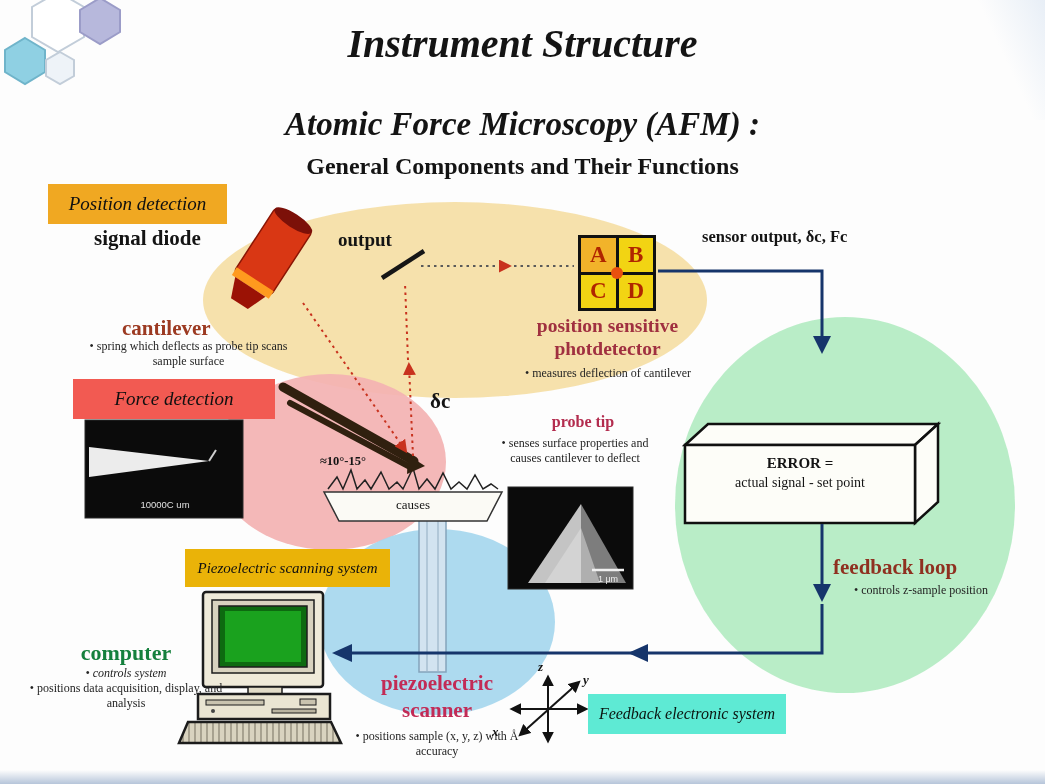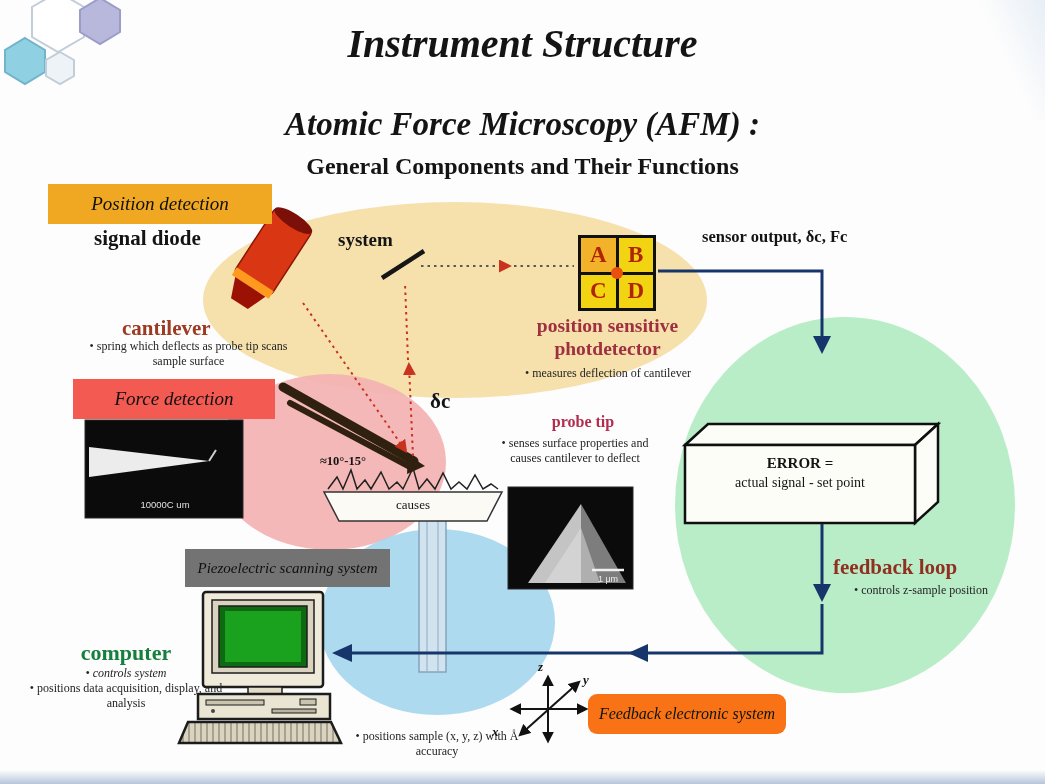--- a/index.html
+++ b/index.html
@@ -138,43 +138,43 @@
       <line x1="548" y1="678" x2="548" y2="740" marker-start="url(#blkArr)" marker-end="url(#blkArr)"></line>
       <line x1="513" y1="709" x2="585" y2="709" marker-start="url(#blkArr)" marker-end="url(#blkArr)"></line>
       <line x1="521" y1="734" x2="578" y2="683" marker-start="url(#blkArr)" marker-end="url(#blkArr)"></line>
     </g>
   </svg>
 
   <div class="abs txt b i ctr" style="left:0;top:20px;width:1045px;font-size:40px;">Instrument Structure</div>
   <div class="abs txt b i ctr" style="left:0;top:106px;width:1045px;font-size:33px;">Atomic Force Microscopy (AFM) :</div>
   <div class="abs txt b ctr" style="left:0;top:153px;width:1045px;font-size:24px;">General Components and Their Functions</div>
 
-  <div class="callout" style="left:48px;top:184px;width:224px;height:40px;background:#F0A822;font-size:19px;text-align:center;">
+  <div class="callout" style="left:48px;top:184px;width:179px;height:40px;background:#F0A822;font-size:19px;text-align:center;">
     <span>Position detection</span>
   </div>
   <div class="callout" style="left:73px;top:379px;width:202px;height:40px;background:#F25A52;font-size:19px;">
     <span>Force detection</span>
   </div>
-  <div class="callout" style="left:185px;top:549px;width:205px;height:38px;background:#737373;font-size:15px;">
+  <div class="callout" style="left:185px;top:549px;width:205px;height:38px;background:#eab308;font-size:15px;">
     <span>Piezoelectric scanning system</span>
   </div>
-  <div class="callout" style="left:588px;top:694px;width:198px;height:40px;background:#f97316;font-size:16px;color:#0b1510;border-radius:9px;">
+  <div class="callout" style="left:588px;top:694px;width:198px;height:40px;background:#5eead4;font-size:16px;color:#0b1510;">
     <span>Feedback electronic system</span>
   </div>
 
   <div class="abs" style="left:578px;top:235px;width:78px;height:76px;background:#111;border:3px solid #111;display:grid;grid-template-columns:1fr 1fr;grid-template-rows:1fr 1fr;gap:3px;box-sizing:border-box;">
     <div class="qcell" style="background:#f2b32a">A</div>
     <div class="qcell" style="background:#f2d413">B</div>
     <div class="qcell" style="background:#f2d413">C</div>
     <div class="qcell" style="background:#f2d413">D</div>
     <div style="position:absolute;left:50%;top:50%;width:12px;height:12px;margin:-6px 0 0 -6px;border-radius:50%;background:#e8500e;"></div>
   </div>
 
   <div class="abs txt b" style="left:94px;top:226px;font-size:21px;">signal diode</div>
-  <div class="abs txt b" style="left:338px;top:229px;font-size:19px;">system</div>
+  <div class="abs txt b" style="left:338px;top:229px;font-size:19px;">output</div>
   <div class="abs txt b" style="left:702px;top:227px;font-size:16.5px;">sensor output, δc, Fc</div>
 
   <div class="abs txt b" style="left:122px;top:316px;font-size:21px;color:#9C3A22;">cantilever</div>
   <div class="abs desc" style="left:86px;top:339px;width:205px;">• spring which deflects as probe tip scans sample surface</div>
 
   <div class="abs txt b ctr" style="left:505px;top:314px;width:205px;font-size:19.5px;line-height:1.2;color:#A03040;">position sensitive photdetector</div>
   <div class="abs desc" style="left:498px;top:366px;width:220px;">• measures deflection of cantilever</div>
 
   <div class="abs txt b" style="left:430px;top:389px;font-size:21px;">δc</div>
   <div class="abs txt b" style="left:320px;top:454px;font-size:12.5px;">≈10°-15°</div>
@@ -191,19 +191,20 @@
     <div class="txt" style="font-size:14px;margin-top:3px;">actual signal - set point</div>
   </div>
 
   <div class="abs txt b" style="left:833px;top:555px;font-size:21px;color:#8F3020;">feedback loop</div>
   <div class="abs desc" style="left:846px;top:583px;width:150px;">• controls z-sample position</div>
 
   <div class="abs txt b ctr" style="left:36px;top:640px;width:180px;font-size:22px;color:#15803d;">computer</div>
   <div class="abs desc" style="left:36px;top:666px;width:180px;font-style:italic;">• controls system</div>
   <div class="abs desc" style="left:28px;top:681px;width:196px;">• positions data acquisition, display, and analysis</div>
 
+  <div class="abs txt b ctr" style="left:352px;top:670px;width:170px;font-size:21px;line-height:1.3;color:#C22B56;">piezoelectric scanner</div>
   <div class="abs desc" style="left:350px;top:729px;width:174px;">• positions sample (x, y, z) with Å accuracy</div>
 
   <div class="abs txt b i" style="left:538px;top:659px;font-size:13px;">z</div>
   <div class="abs txt b i" style="left:583px;top:672px;font-size:13px;">y</div>
   <div class="abs txt b i" style="left:492px;top:724px;font-size:13px;">x</div>
 
 </div>
 
 </body></html>

